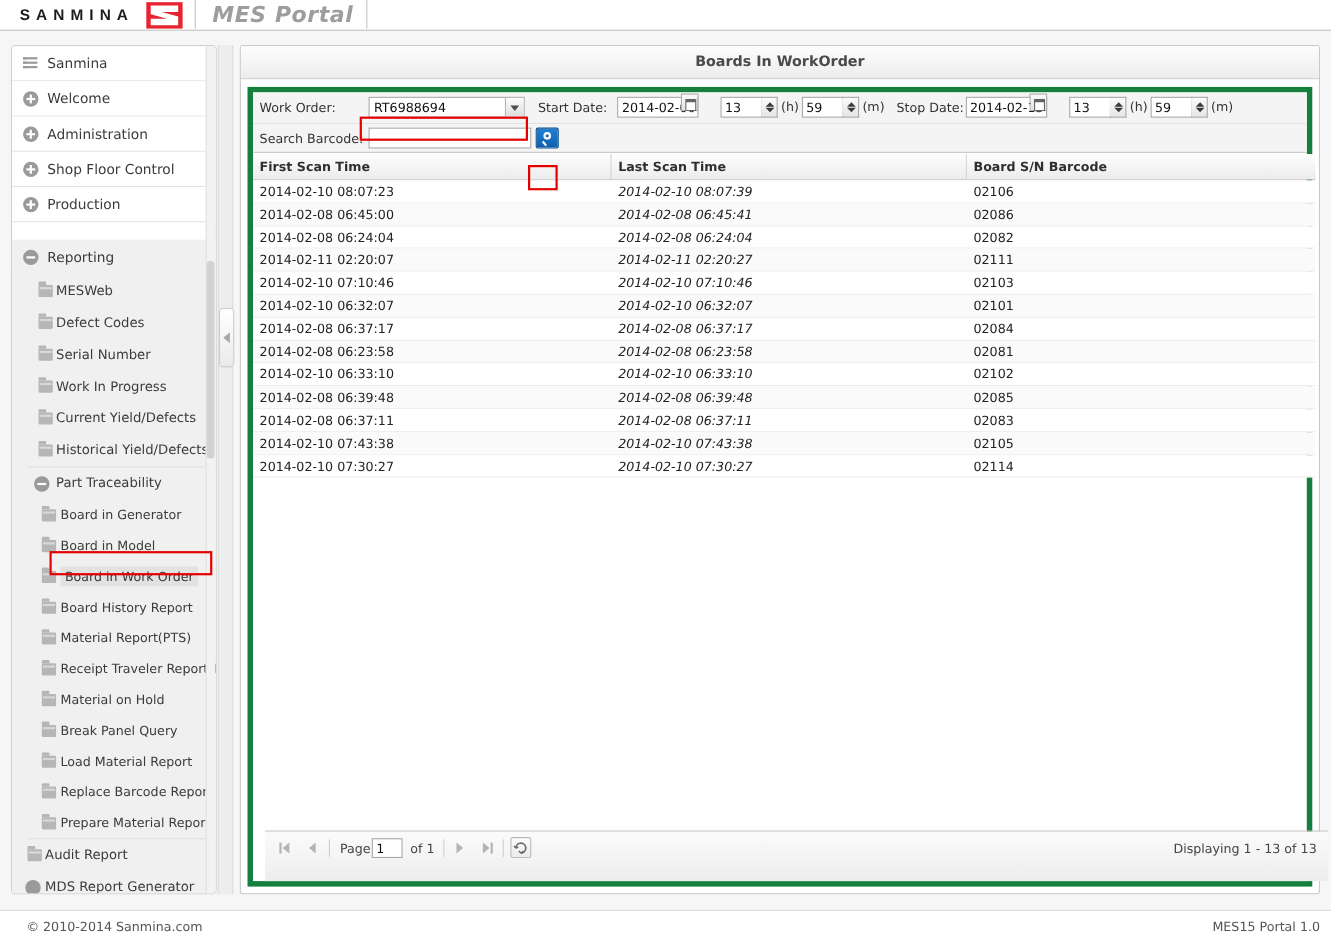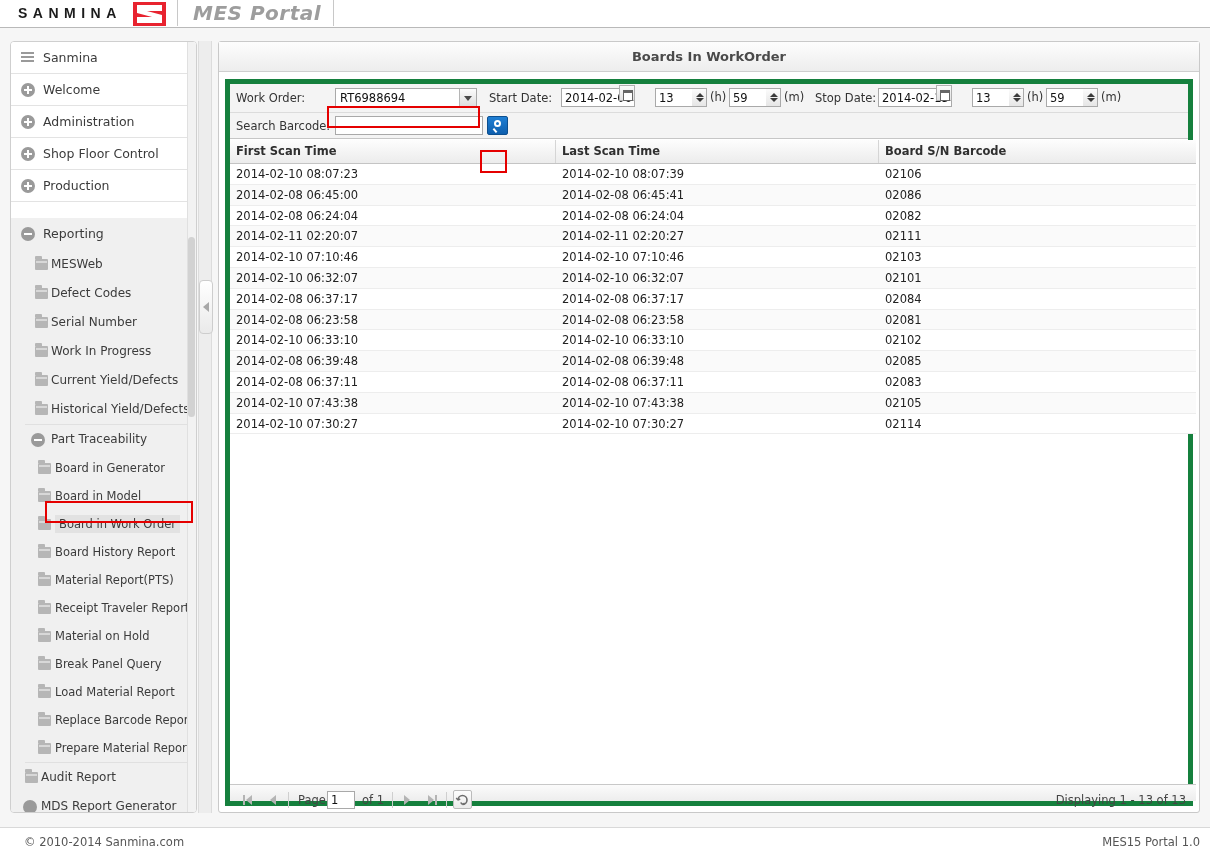--- a/index.html
+++ b/index.html
@@ -391,27 +391,27 @@
   .grow.odd { background: #ffffff; }
   .grow.even { background: #fafafa; }
   .gc {
     font-size: 11.5px;
     color: #222;
     line-height: 20px;
     padding-left: 6px;
     overflow: hidden; white-space: nowrap;
   }
   .gc.c1 { width: 326px; }
-  .gc.c2 { width: 323px; }
+  .gc.c2 { width: 323px; font-style: italic; }
   .gc.c3 { width: 317px; }
 
   
   .pager {
-    position: absolute; left: 0; bottom: 0;
-    width: 966px; height: 17px;
+    position: absolute; left: 11px; bottom: 0;
+    width: 966px; height: 46px;
     background: linear-gradient(to bottom,#fbfbfb,#ededed);
     border-top: 1px solid #c8c8c8;
   }
   .pg-btn {
     position: absolute; top: 8px;
     width: 14px; height: 14px;
     cursor: pointer;
   }
   .pg-sep {
     position: absolute; top: 7px;

